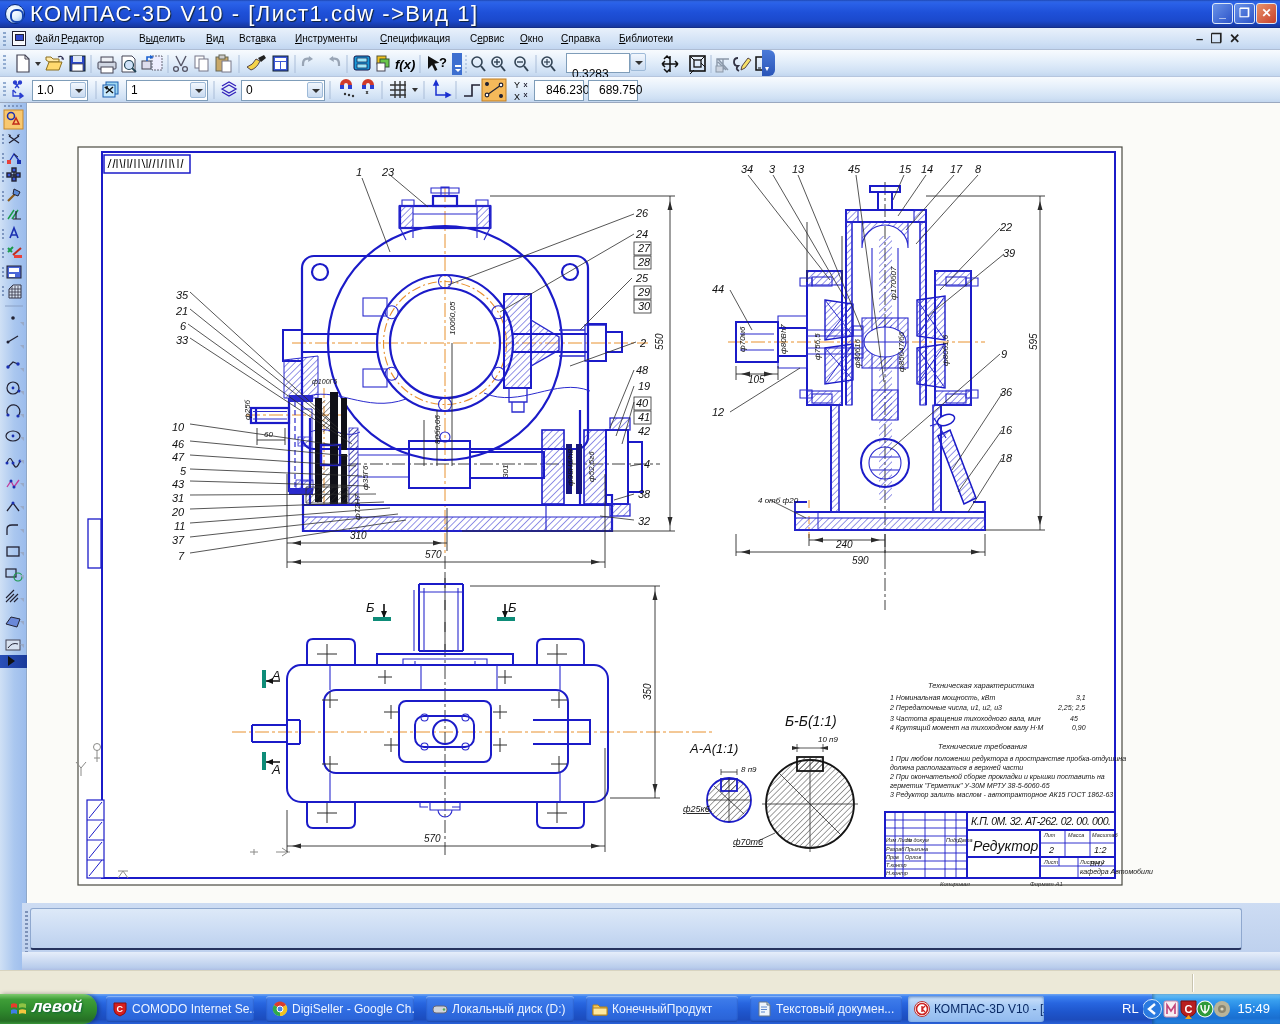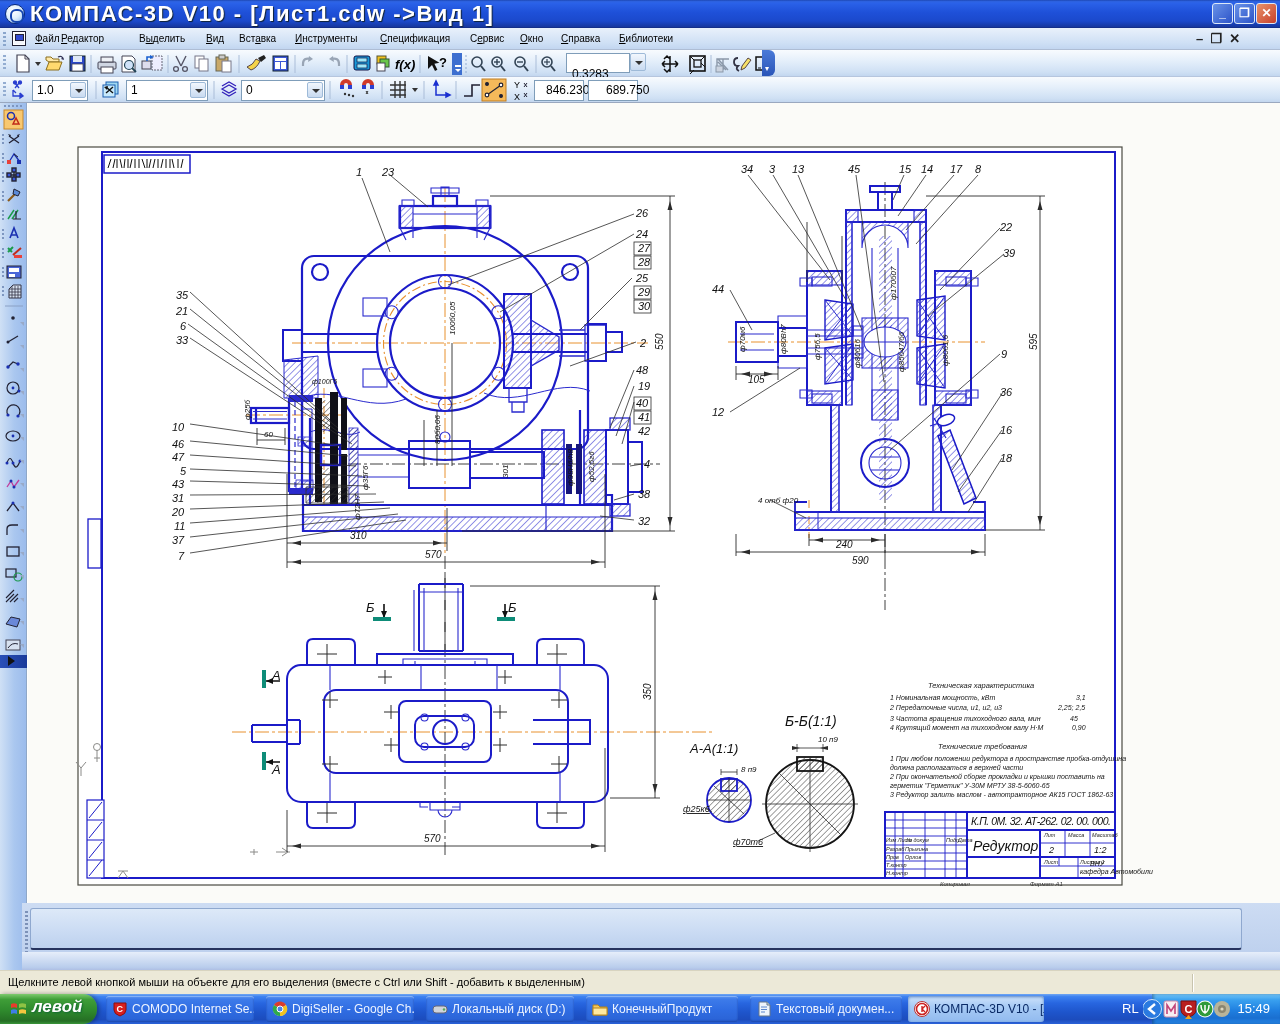--- a/index.html
+++ b/index.html
@@ -3,21 +3,21 @@
 <style>
 *{margin:0;padding:0;box-sizing:border-box}
 html,body{width:1280px;height:1024px;overflow:hidden;font-family:"Liberation Sans",sans-serif;background:#fff}
 #root{position:relative;width:1280px;height:1024px}
 
 #titlebar{position:absolute;left:0;top:0;width:1280px;height:28px;
  background:linear-gradient(180deg,#1e48b4 0%,#2e64e4 6%,#2a61e8 12%,#1e50d8 45%,#1b49cc 75%,#17379e 96%,#12297a 100%);}
 #titlebar .ticon{position:absolute;left:5px;top:4px;width:20px;height:20px;border-radius:10px;
  background:radial-gradient(circle at 40% 35%,#ffffff 0%,#dfeefc 45%,#7fb0e8 100%);border:1px solid #0a2a7a}
 #titlebar .ticon:after{content:"";position:absolute;left:4px;top:4px;width:10px;height:10px;border-radius:6px;border:2px solid #1444b0}
-#titlebar .ttext{position:absolute;left:30px;top:1px;color:#fff;font-size:22px;font-weight:bold;letter-spacing:1.5px;text-shadow:1px 1px 1px #123}
+#titlebar .ttext{position:absolute;left:30px;top:1px;color:#fff;font-size:22px;font-weight:normal;letter-spacing:1.5px;text-shadow:1px 1px 1px #123}
 .wbtn{position:absolute;top:3px;width:21px;height:21px;border-radius:3px;border:1px solid #dce8f8;color:#fff;font-size:12px;text-align:center;line-height:19px;font-weight:bold}
 #wmin{left:1212px;background:linear-gradient(135deg,#6a93e8,#2b53c8)}
 #wmax{left:1234px;background:linear-gradient(135deg,#6a93e8,#2b53c8)}
 #wcls{left:1256px;background:linear-gradient(135deg,#e8936a,#c8402b)}
 
 #menubar{position:absolute;left:0;top:28px;width:1280px;height:22px;
  background:linear-gradient(180deg,#e9f1fb 0%,#cfe0f5 70%,#c2d6f0 100%);border-bottom:1px solid #aebdd4}
 #menubar .grip{position:absolute;left:3px;top:4px;width:3px;height:14px;
  background:repeating-linear-gradient(180deg,#8aa6cc 0 2px,transparent 2px 4px)}
 #menubar .mico{position:absolute;left:12px;top:3px;width:14px;height:15px;background:#f4f6fa;border:1px solid #223;box-shadow:inset 0 0 0 1px #fff}
@@ -268,21 +268,21 @@
           <text x="514" y="23">X</text>
         </g>
         <g stroke="#223" stroke-width="1">
           <path d="M524 6 l3 4 m0 -4 l-3 4 M524 16 l3 4 m0 -4 l-3 4"></path>
         </g>
 </svg>
 <div class="combo" style="left:32px;width:56px">1.0<span class="da"></span></div>
 <div class="combo" style="left:126px;width:82px">1<span class="da"></span></div>
 <div class="combo" style="left:241px;width:84px">0<span class="da"></span></div>
 <div class="combo" style="left:534px;width:50px;padding-left:11px">846.230</div>
-<div class="combo" style="left:588px;width:50px;padding-left:17px">689.750</div>
+<div class="combo" style="left:588px;width:50px;padding-left:10px">689.750</div>
 </div>
 <div id="leftpanel">
 <svg width="27" height="600" viewBox="0 0 27 600" style="position:absolute;left:0;top:0">
 <rect x="1" y="1" width="3" height="4" fill="none"></rect>
         <g fill="#7d96c0">
           <rect x="4" y="2" width="2" height="2"></rect>
           <rect x="8" y="2" width="2" height="2"></rect>
           <rect x="12" y="2" width="2" height="2"></rect>
           <rect x="16" y="2" width="2" height="2"></rect>
           <rect x="20" y="2" width="2" height="2"></rect>
@@ -880,21 +880,20 @@
 <text x="1080" y="874" font-family="Liberation Sans" font-size="7" font-style="italic" fill="#111">кафедра Автомобили</text>
 <text x="940" y="886" font-family="Liberation Sans" font-size="6" font-style="italic" fill="#333">Копировал</text>
 <text x="1030" y="886" font-family="Liberation Sans" font-size="6" font-style="italic" fill="#333">Формат  А1</text>
 </svg>
 <div id="propbar">
       <div class="pgrip"></div>
       <div class="inner"></div>
       <div class="lowband"></div>
     </div>
 <div id="statusbar">
-      <div class="stext">Щелкните левой кнопкой мыши на объекте для его выделения (вместе с Ctrl или Shift - добавить к выделенным)</div>
       <div class="sdiv"></div>
     </div>
 <div id="taskbar">
 <div id="startbtn">
         <svg class="slogo" viewBox="0 0 17 17">
           <path d="M1 4 Q4 2.5 7 4 L7 8 Q4 6.5 1 8Z" fill="#e83c2c"></path>
           <path d="M9 4 Q12 2.5 16 4 L16 8 Q12 6.5 9 8Z" fill="#8fc344"></path>
           <path d="M1 10 Q4 8.5 7 10 L7 14 Q4 12.5 1 14Z" fill="#3f7ee8"></path>
           <path d="M9 10 Q12 8.5 16 10 L16 14 Q12 12.5 9 14Z" fill="#f4c63f"></path>
         </svg>

